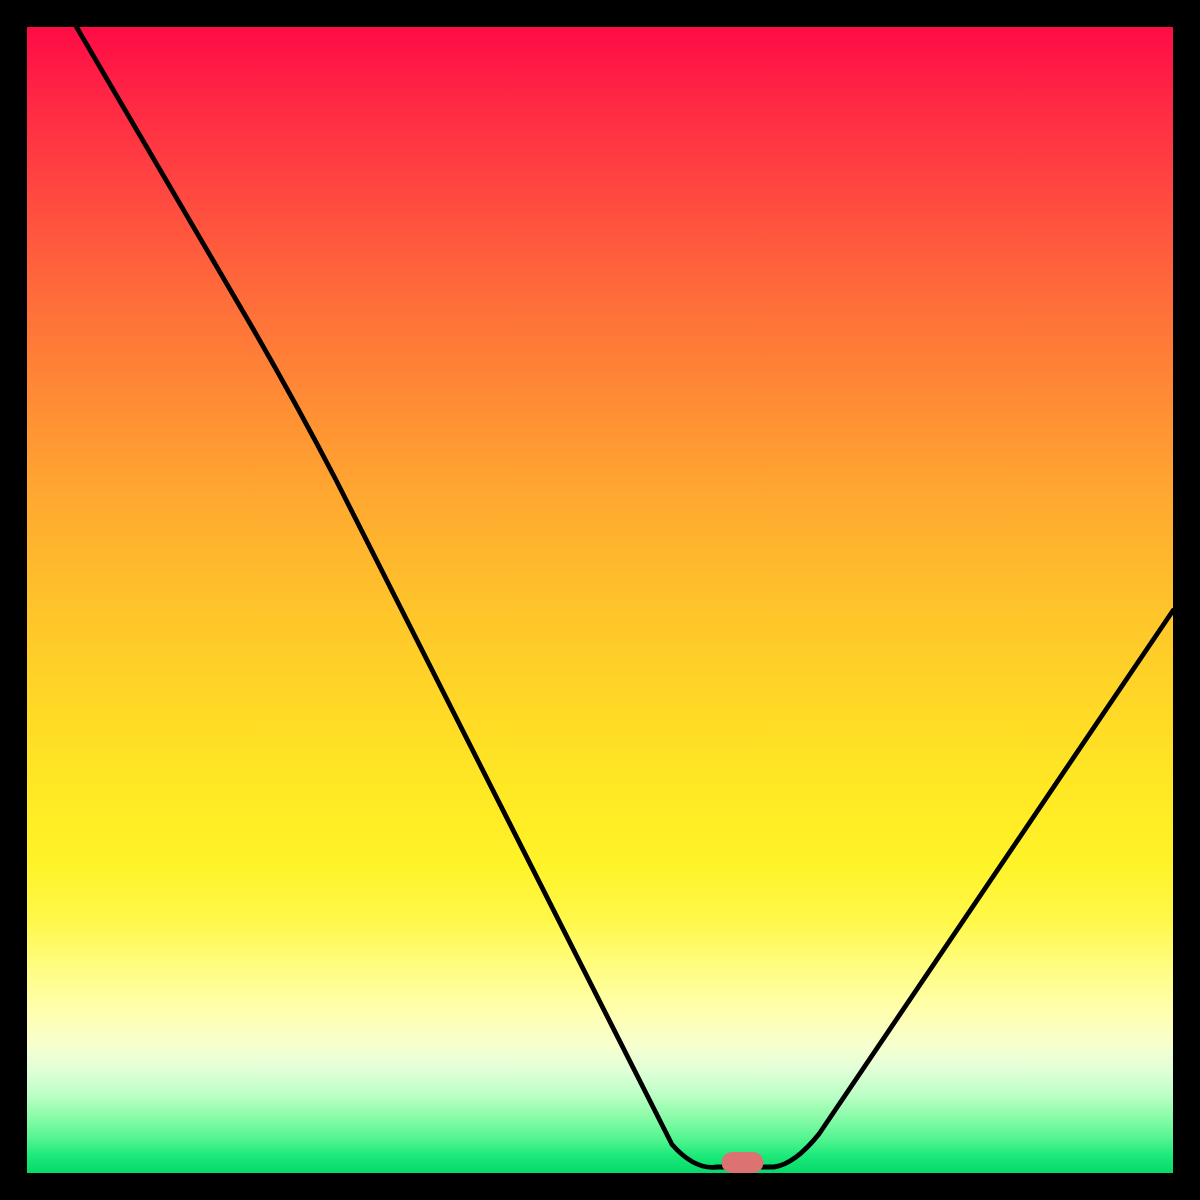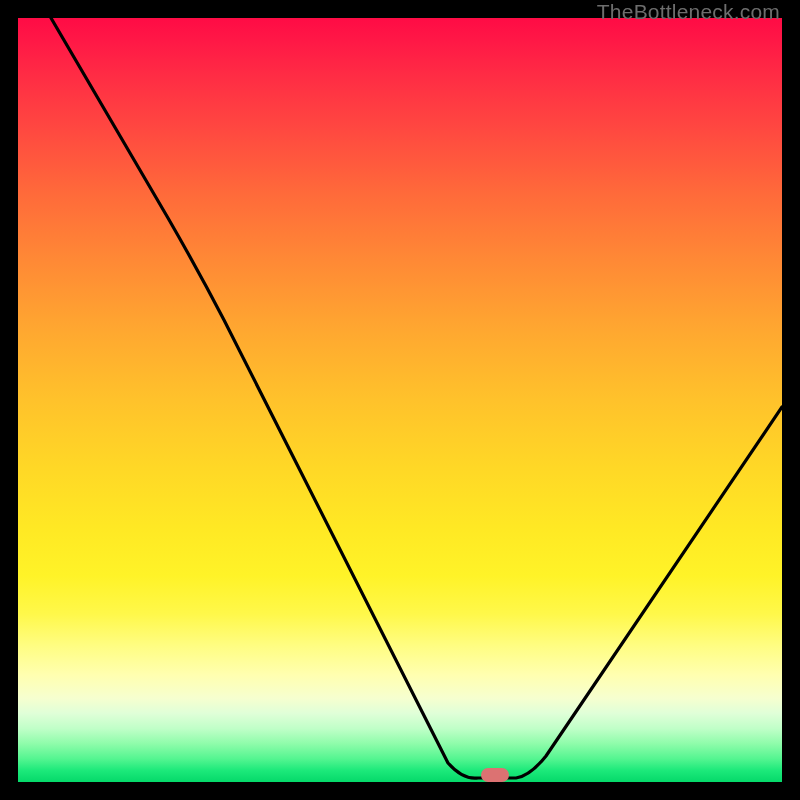--- a/index.html
+++ b/index.html
@@ -85,14 +85,13 @@
                L 430 745
                Q 445 762 460 760
                L 498 760
                Q 512 758 528 738
                L 764 389" fill="none" stroke="#000" stroke-width="3.2" stroke-linecap="round" stroke-linejoin="round"></path>
     </svg>
 
     <div class="marker" style="left:463px; top:750px;"></div>
   </div>
 
-  <div class="watermark">TheBottleneck.com</div>
 </div>
 
 </body></html>

